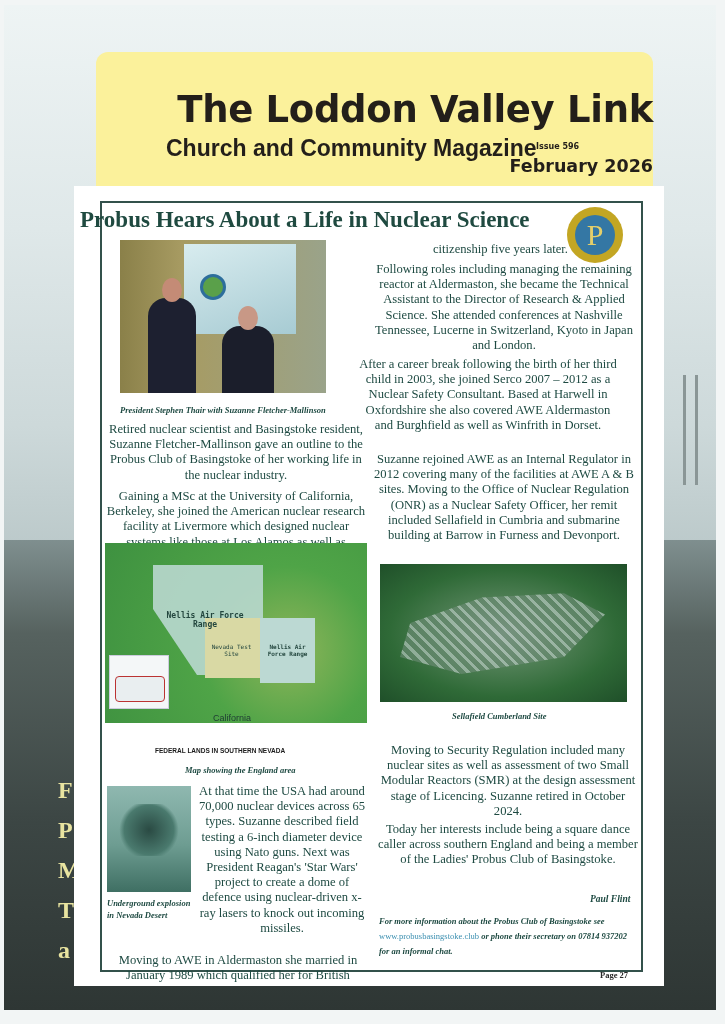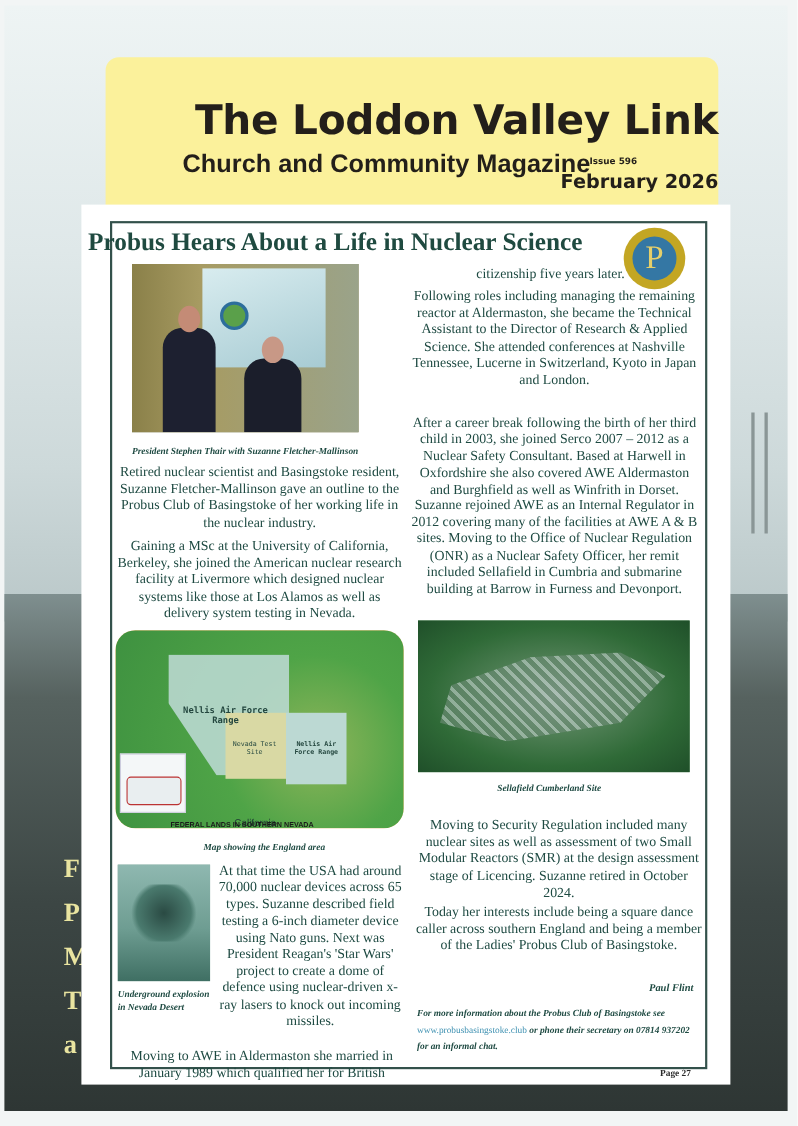--- a/index.html
+++ b/index.html
@@ -90,24 +90,24 @@
   <div style="position:absolute;left:102px;top:86px;width:52px;height:67px;background:#1b1e2b;border-radius:18px 18px 0 0;"></div>
   <div style="position:absolute;left:118px;top:66px;width:20px;height:24px;border-radius:50%;background:#c89886;"></div>
 </div>
 <div class="caption" style="left:120px;top:405px;width:240px;">President Stephen Thair with Suzanne Fletcher-Mallinson</div>
 
 <div class="p text" style="left:106px;top:422px;width:260px;">Retired nuclear scientist and Basingstoke resident, Suzanne Fletcher-Mallinson gave an outline to the Probus Club of Basingstoke of her working life in the nuclear industry.</div>
 <div class="p text" style="left:106px;top:489px;width:260px;">Gaining a MSc at the University of California, Berkeley, she joined the American nuclear research facility at Livermore which designed nuclear systems like those at Los Alamos as well as delivery system testing in Nevada.</div>
 
 <div class="p text" style="left:373px;top:242px;width:255px;">citizenship five years later.</div>
 <div class="p text" style="left:373px;top:262px;width:262px;">Following roles including managing the remaining reactor at Aldermaston, she became the Technical Assistant to the Director of Research &amp; Applied Science. She attended conferences at Nashville Tennessee, Lucerne in Switzerland, Kyoto in Japan and London.</div>
-<div class="p text" style="left:373px;top:357px;width:262px;margin-top:20px;">After a career break following the birth of her third child in 2003, she joined Serco 2007 – 2012 as a Nuclear Safety Consultant. Based at Harwell in Oxfordshire she also covered AWE Aldermaston and Burghfield as well as Winfrith in Dorset.</div>
+<div class="p text" style="left:357px;top:357px;width:262px;">After a career break following the birth of her third child in 2003, she joined Serco 2007 – 2012 as a Nuclear Safety Consultant. Based at Harwell in Oxfordshire she also covered AWE Aldermaston and Burghfield as well as Winfrith in Dorset.</div>
 <div class="p text" style="left:373px;top:452px;width:262px;">Suzanne rejoined AWE as an Internal Regulator in 2012 covering many of the facilities at AWE A &amp; B sites. Moving to the Office of Nuclear Regulation (ONR) as a Nuclear Safety Officer, her remit included Sellafield in Cumbria and submarine building at Barrow in Furness and Devonport.</div>
 
-<div class="photo" style="left:105px;top:573px;width:262px;height:180px;overflow:hidden;background:#fdba74;border-radius:18px;">
+<div class="photo" style="left:105px;top:543px;width:262px;height:180px;overflow:hidden;background:#bef264;">
   <div style="position:absolute;left:0;top:0;width:262px;height:180px;background:radial-gradient(circle at 70% 60%,#8fb55a 0%,#4fa447 40%,#3e9140 100%);"></div>
   <div style="position:absolute;left:48px;top:22px;width:110px;height:110px;background:#b9d8cf;opacity:0.9;clip-path:polygon(0 0,100% 0,100% 60%,85% 100%,40% 100%,0 40%);"></div>
   <div style="position:absolute;left:100px;top:75px;width:55px;height:60px;background:#d9d9a4;"></div>
   <div style="position:absolute;left:155px;top:75px;width:55px;height:65px;background:#bcd9d3;"></div>
   <div style="position:absolute;left:60px;top:68px;font-family:'DejaVu Sans Mono',monospace;font-weight:bold;font-size:8px;color:#23463e;width:80px;text-align:center;">Nellis Air Force Range</div>
   <div style="position:absolute;left:104px;top:100px;font-family:'DejaVu Sans Mono',monospace;font-size:6px;color:#23463e;width:45px;text-align:center;">Nevada Test Site</div>
   <div style="position:absolute;left:160px;top:100px;font-family:'DejaVu Sans Mono',monospace;font-weight:bold;font-size:6px;color:#23463e;width:45px;text-align:center;">Nellis Air Force Range</div>
   <div style="position:absolute;left:4px;top:112px;width:58px;height:52px;background:#f4f7f8;border:1px solid #ccd;">
     <div style="position:absolute;left:5px;top:20px;width:48px;height:24px;background:#e9eef0;border:1px solid #b33;border-radius:4px;"></div>
   </div>

